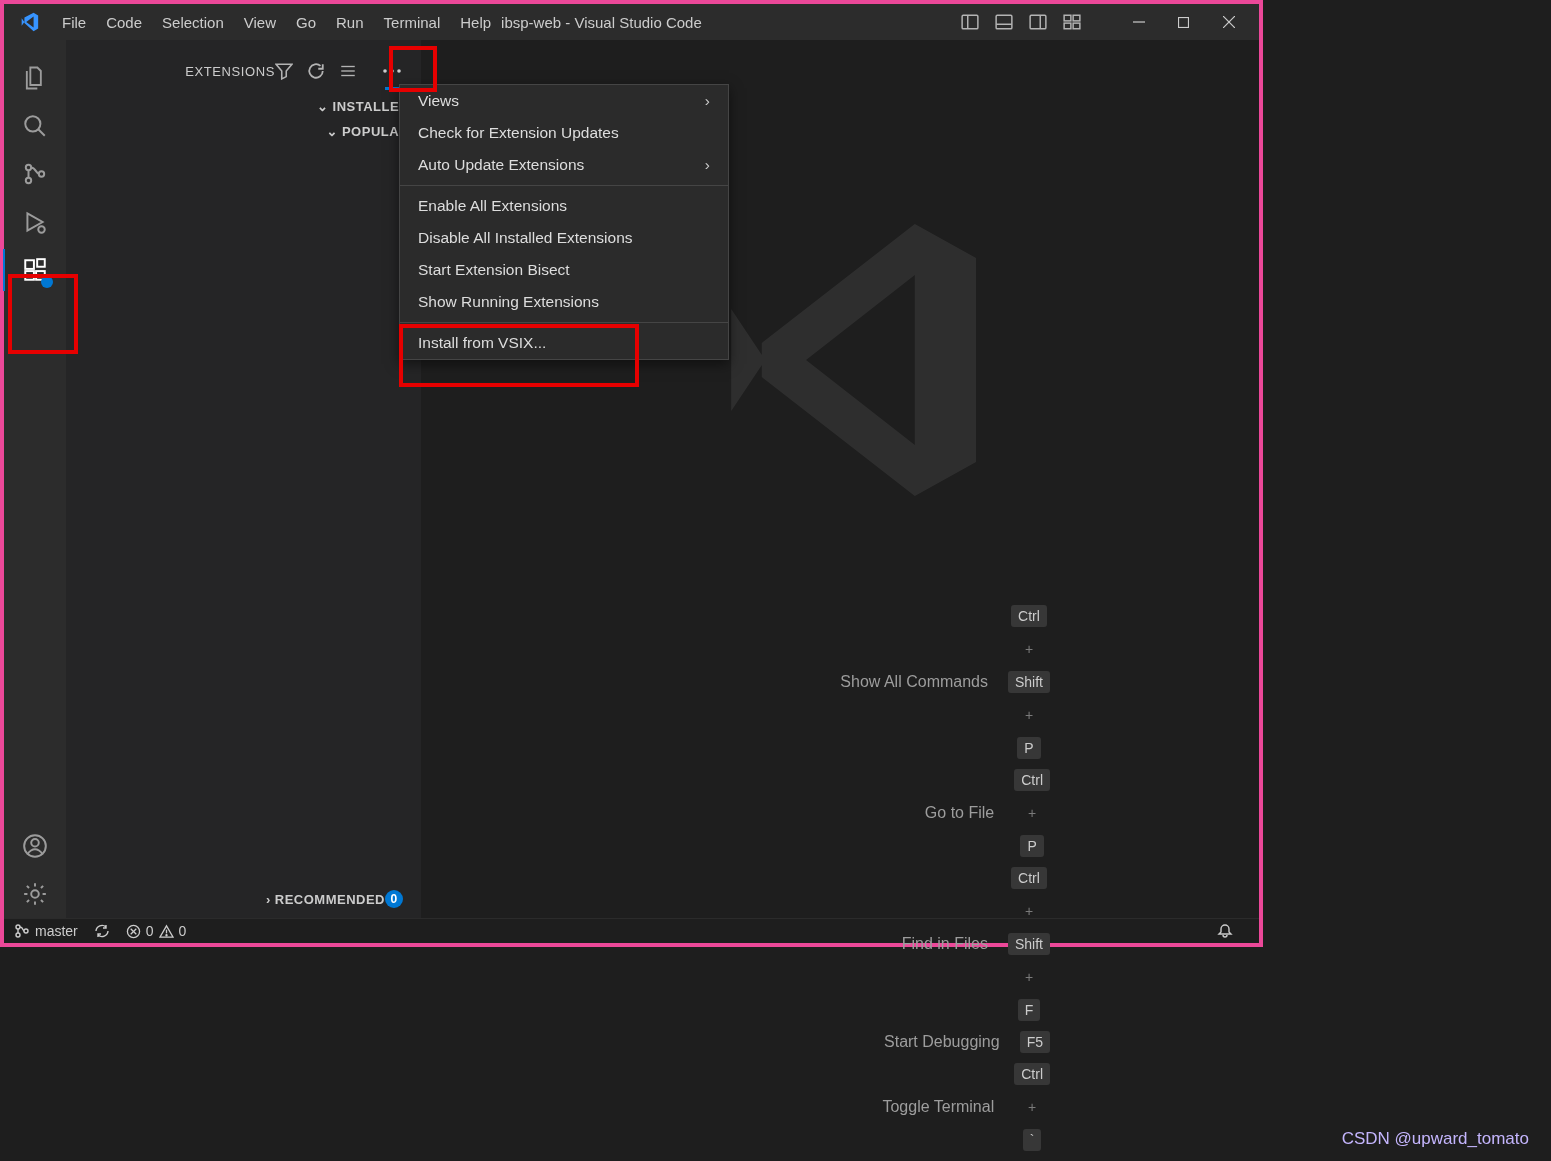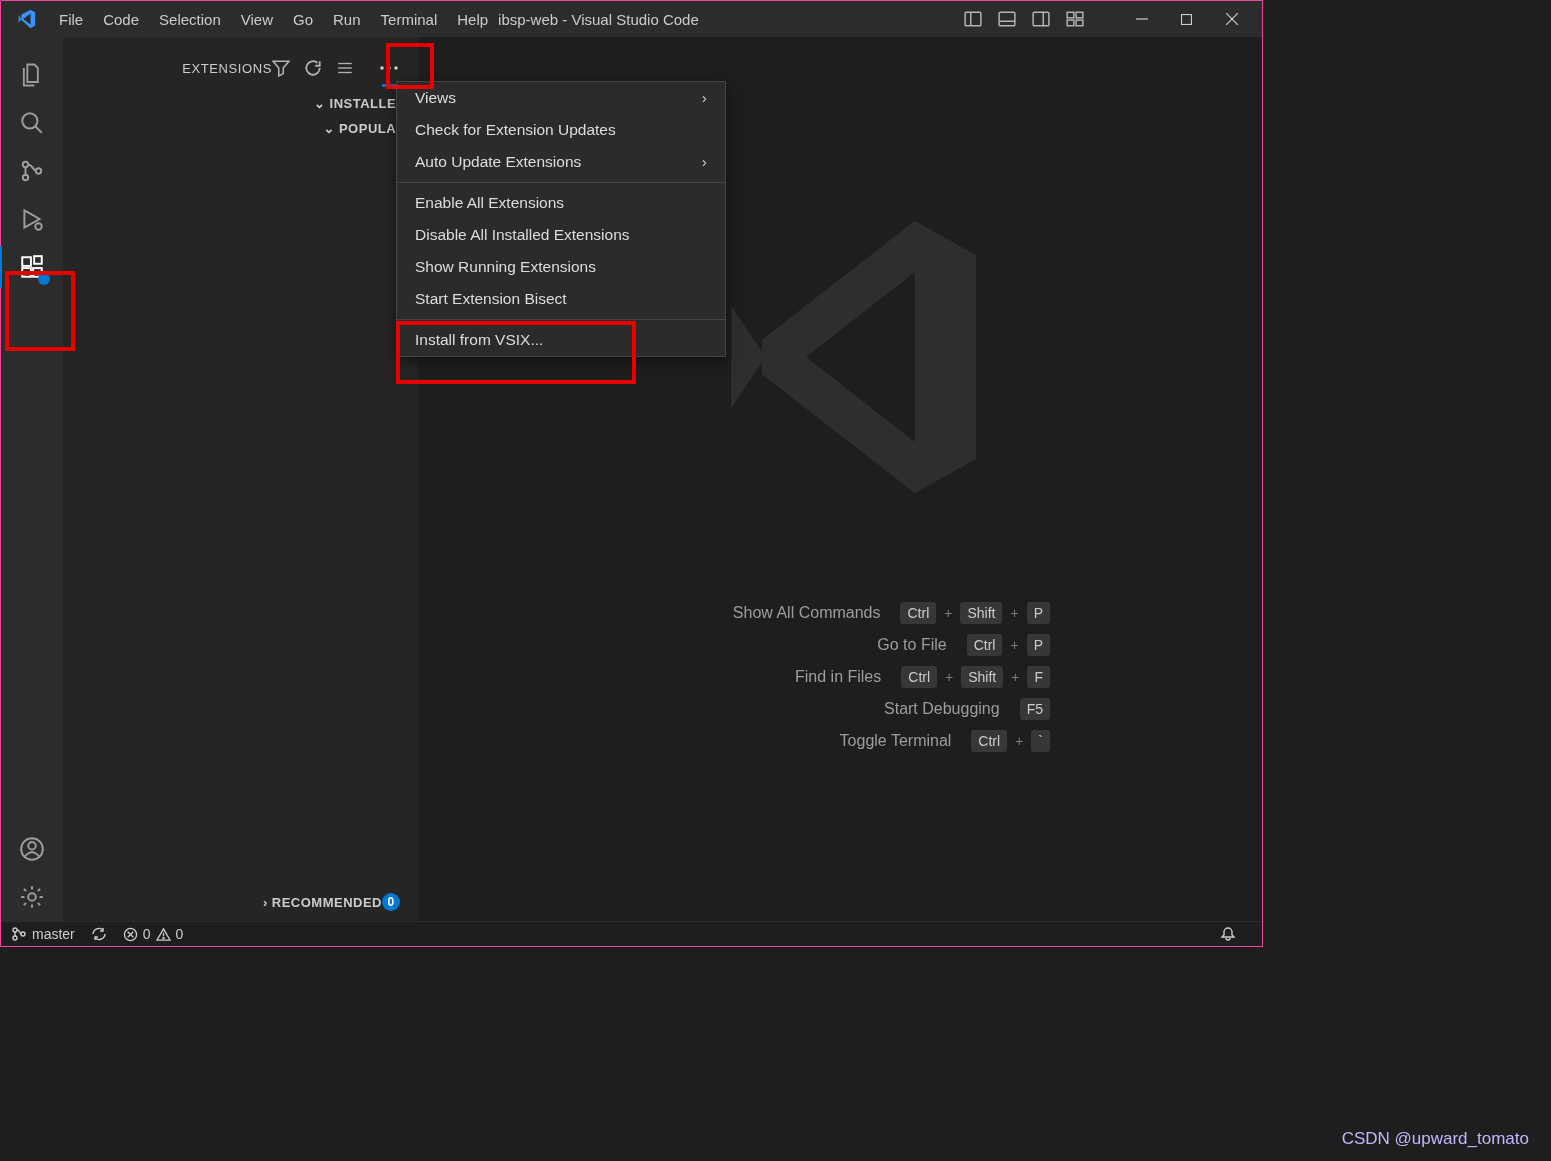--- a/index.html
+++ b/index.html
@@ -1,17 +1,17 @@
 <!DOCTYPE html>
 <html><head>
 <meta charset="utf-8">
 <style>
   * { margin: 0; padding: 0; box-sizing: border-box; font-family: "Segoe UI", Arial, sans-serif; }
   body { background: #1e1e1e; color: #cccccc; width: 1551px; height: 1161px; overflow: hidden; position: relative; }
-  .wrapper { width: 1263px; height: 947px; background: #1e1e1e; position: relative; border: 1px solid #ec4899; }
+  .wrapper { width: 1263px; height: 947px; background: #1e1e1e; position: relative; border: 4px solid #ec4899; }
 
   
   .titlebar { height: 36px; display: flex; align-items: center; background: #2c2c2c; padding: 0 8px; font-size: 15px; color: #cccccc; }
   .titlebar .logo { width: 22px; height: 22px; margin: 0 12px 0 6px; }
   .menu-item { padding: 3px 10px; color: #cccccc; cursor: pointer; font-size: 15px; }
   .title-center { flex: 1; text-align: left; color: #cccccc; font-size: 15px; }
   .title-controls { display: flex; gap: 6px; align-items: center; }
   .layout-icon { width: 18px; height: 18px; margin: 0 5px; opacity: .85; }
   .win-controls { display: flex; margin-left: 30px; }
   .win-btn { width: 45px; height: 36px; display:flex; align-items:center; justify-content:center; color:#ccc; }
@@ -39,21 +39,21 @@
   .section-hdr { display:flex; align-items:center; padding: 5px 12px; font-size: 13px; font-weight:600; color:#cccccc; letter-spacing:.5px; cursor:pointer; }
   .section-hdr .chev { margin-right:4px; }
   .section-hdr .count-badge { margin-left:auto; margin-right:6px; width:18px; height:18px; border-radius:9px; background:#0078d4; color:#fff; font-size:12px; display:flex; align-items:center; justify-content:center; }
 
   
   .editor { flex:1; position:relative; background:#1e1e1e; }
   .vs-logo { position:absolute; top:150px; left:50%; transform:translateX(-50%); opacity:.07; }
   .quick-cmds { position:absolute; top:555px; left:50%; transform:translateX(-50%); width:420px; }
   .cmd-row { display:flex; align-items:center; margin:10px 0; font-size:16px; color:#9d9d9d; }
   .cmd-label { flex:1; text-align:right; margin-right:20px; }
-  .cmd-keys { display:flex; align-items:center; gap:8px; color:#9d9d9d; font-size:14px; }
+  .cmd-keys { display:flex; align-items:center; gap:14px; color:#9d9d9d; font-size:14px;flex-direction:column; }
   .key { background:#373737; padding:3px 7px; border-radius:3px; font-size:14px; color:#ccc; }
   .plus { color:#7a7a7a; }
 
   
   .ctx-menu { position:absolute; top:80px; left:395px; width:330px; background:#2b2b2b; border:1px solid #454545; box-shadow:0 4px 12px rgba(0,0,0,.5); z-index:100; }
   .ctx-item { padding: 7px 18px; font-size:15.5px; color:#dddddd; display:flex; align-items:center; cursor:pointer; }
   .ctx-item .arrow { margin-left:auto; color:#ccc; }
   .ctx-sep { height:1px; background:#454545; margin:4px 0; }
 
   
@@ -303,24 +303,24 @@
         <span class="arrow">›</span>
       </div>
     <div class="ctx-sep"></div>
     <div class="ctx-item">
         <span>Enable All Extensions</span>
       </div>
     <div class="ctx-item">
         <span>Disable All Installed Extensions</span>
       </div>
     <div class="ctx-item">
+        <span>Start Extension Bisect</span>
+      </div>
+    <div class="ctx-item">
         <span>Show Running Extensions</span>
-      </div>
-    <div class="ctx-item">
-        <span>Start Extension Bisect</span>
       </div>
     <div class="ctx-sep"></div>
     <div class="ctx-item">
         <span>Install from VSIX...</span>
       </div>
   </div>
 
   <div class="statusbar">
     <div class="sb-item">
       <svg width="16" height="16" viewBox="0 0 16 16" fill="none" stroke="#ccc" stroke-width="1.4">

